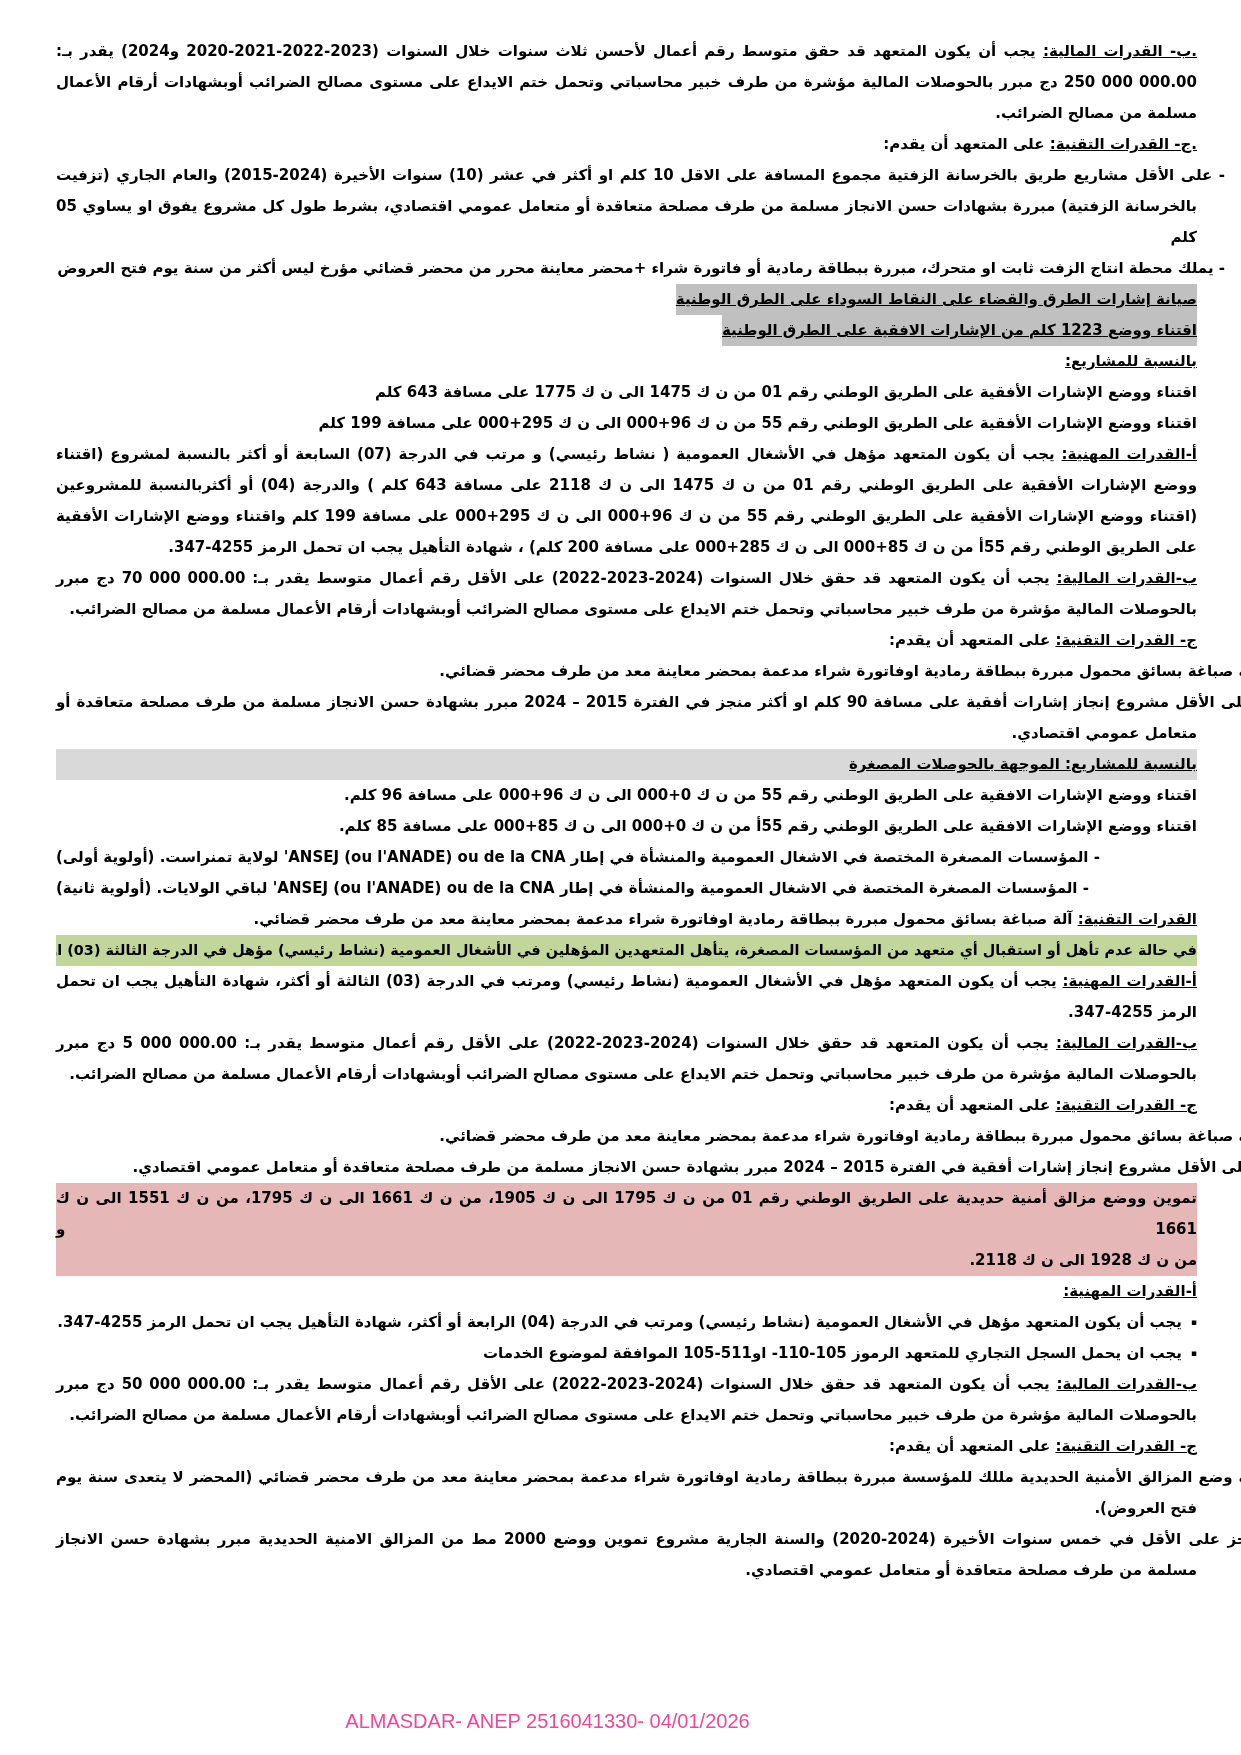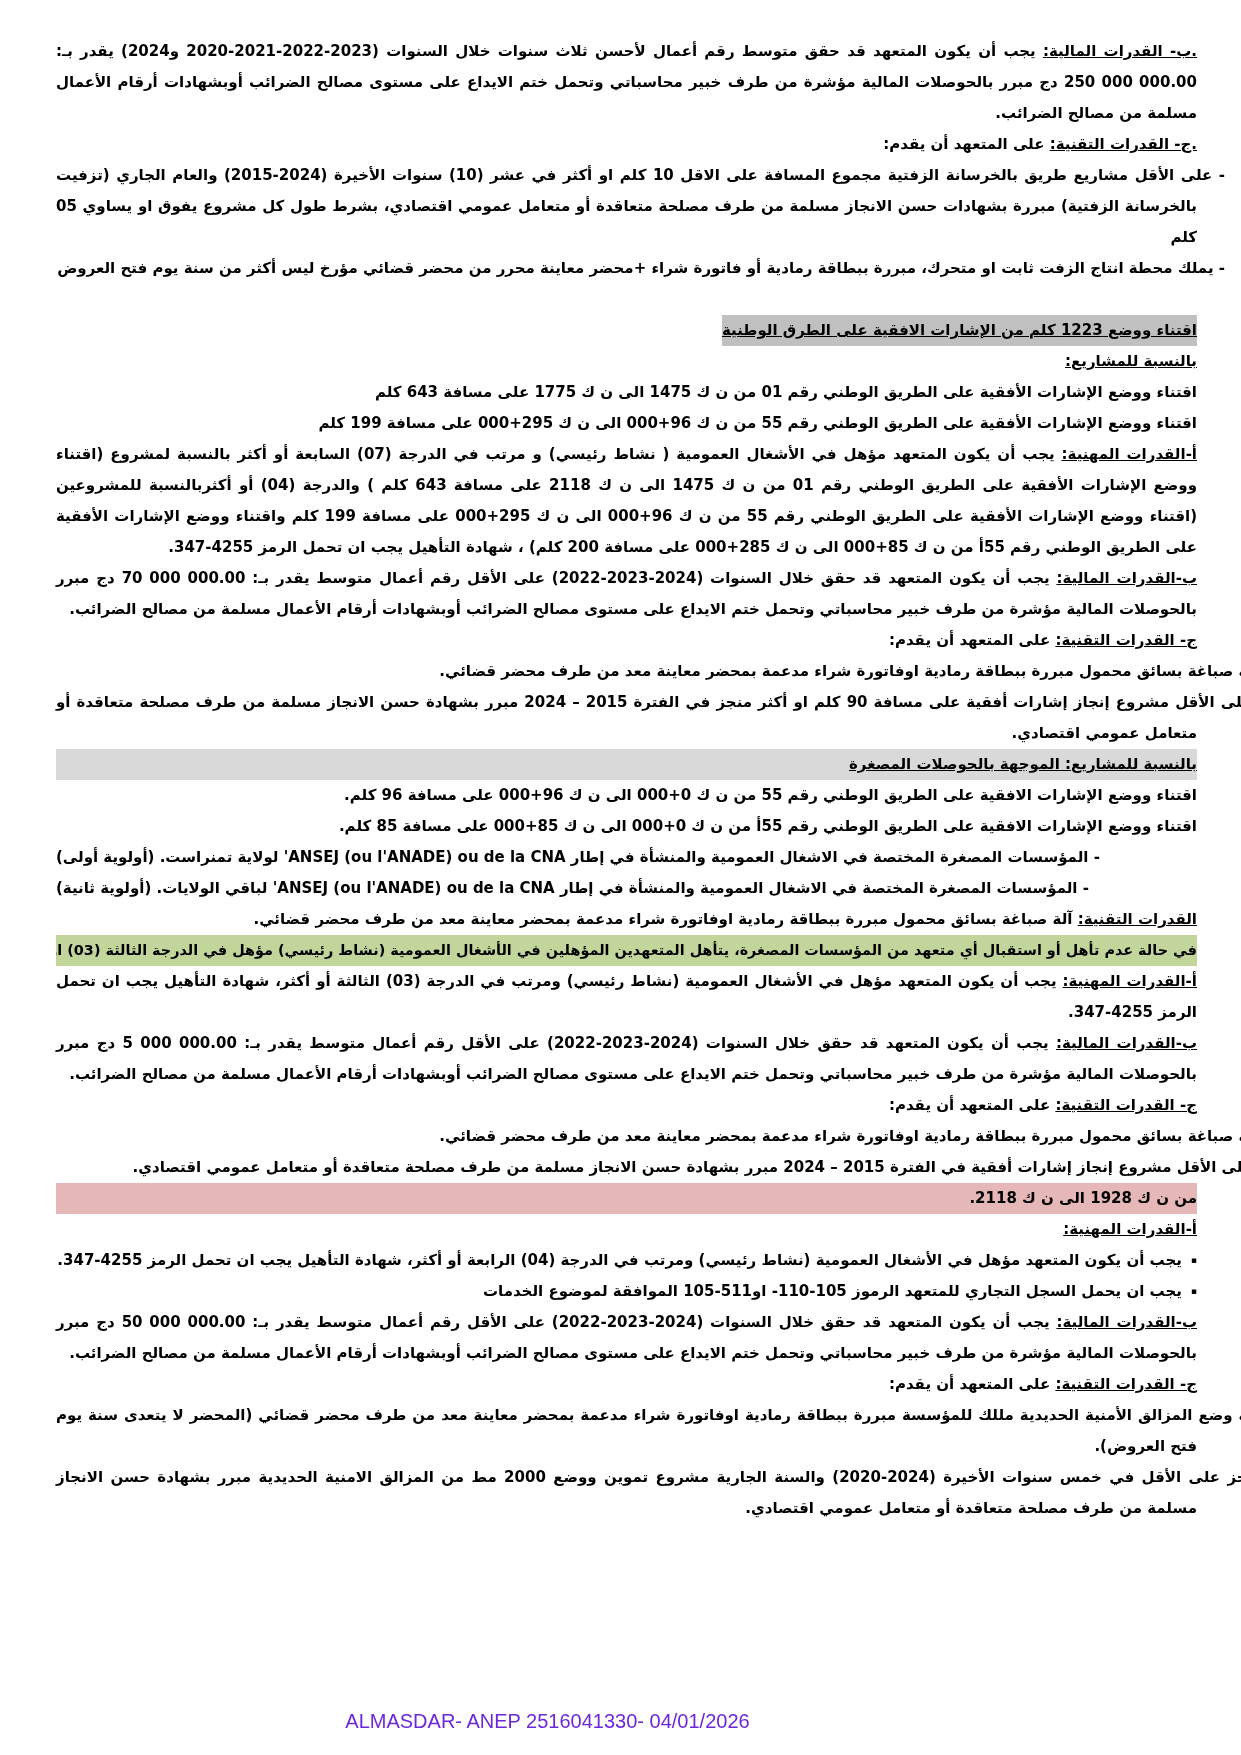--- a/index.html
+++ b/index.html
@@ -21,36 +21,36 @@
   .band-pink .l1{text-align:justify;text-align-last:justify;}
   .band-pink .l2{text-align:right;}
   .dashmicro{margin-right:78px;text-align:left;}
   .microtech{margin-right:42px;text-align:right;}
   .numitem{padding-right:78px;text-indent:-78px;text-align:justify;}
   .brow{display:flex;padding-right:28px;gap:9px;}
   .bullet{flex:none;font-size:9px;line-height:31px;}
   .btext{flex:1;text-align:justify;}
   .footer{position:absolute;top:1710px;left:0;right:0;text-align:center;direction:ltr;}
   .footer span{position:relative;left:-73px;font-family:"Liberation Sans",sans-serif;
-               font-size:20px;font-weight:400;color:#6d28d9;}
+               font-size:20px;font-weight:400;color:#ec4899;}
 </style>
 </head>
 <body>
 
 <div class="page">
 
   <p class="para"><span class="u">.ب- القدرات المالية:</span><span> يجب أن يكون المتعهد قد حقق متوسط رقم أعمال لأحسن ثلاث سنوات خلال السنوات (2023-2022-2021-2020 و2024) يقدر بـ: 250&nbsp;000&nbsp;000.00 دج مبرر بالحوصلات المالية مؤشرة من طرف خبير محاسباتي وتحمل ختم الايداع على مستوى مصالح الضرائب أوبشهادات أرقام الأعمال مسلمة من مصالح الضرائب.</span></p>
 
   <p class="para"><span class="u">.ج- القدرات التقنية:</span><span> على المتعهد أن يقدم:</span></p>
 
   <div class="para hang">- على الأقل مشاريع طريق بالخرسانة الزفتية مجموع المسافة على الاقل 10 كلم او أكثر في عشر (10) سنوات الأخيرة (2024-2015) والعام الجاري (تزفيت بالخرسانة الزفتية) مبررة بشهادات حسن الانجاز مسلمة من طرف مصلحة متعاقدة أو متعامل عمومي اقتصادي، بشرط طول كل مشروع يفوق او يساوي 05 كلم</div>
   <div class="para hang">- يملك محطة انتاج الزفت ثابت او متحرك، مبررة ببطاقة رمادية أو فاتورة شراء +محضر معاينة محرر من محضر قضائي مؤرخ ليس أكثر من سنة يوم فتح العروض</div>
 
   <div class="ghwrap">
-    <br>
+    <div class="gh">صيانة إشارات الطرق والقضاء على النقاط السوداء على الطرق الوطنية</div><br>
     <div class="gh">اقتناء ووضع 1223 كلم من الإشارات الافقية على الطرق الوطنية</div>
   </div>
 
   <div class="heading-line"><span class="u">بالنسبة للمشاريع:</span></div>
 
   <div class="proj">اقتناء ووضع الإشارات الأفقية على الطريق الوطني رقم 01 من ن ك 1475 الى ن ك 1775 على مسافة 643 كلم</div>
   <div class="proj">اقتناء ووضع الإشارات الأفقية على الطريق الوطني رقم 55 من ن ك 96+000 الى ن ك 295+000 على مسافة 199 كلم</div>
 
   <p class="para"><span class="u">أ-القدرات المهنية:</span><span> يجب أن يكون المتعهد مؤهل في الأشغال العمومية ( نشاط رئيسي) و مرتب في الدرجة (07) السابعة أو أكثر بالنسبة لمشروع (اقتناء ووضع الإشارات الأفقية على الطريق الوطني رقم 01 من ن ك 1475 الى ن ك 2118 على مسافة 643 كلم ) والدرجة (04) أو أكثربالنسبة للمشروعين (اقتناء ووضع الإشارات الأفقية على الطريق الوطني رقم 55 من ن ك 96+000 الى ن ك 295+000 على مسافة 199 كلم واقتناء ووضع الإشارات الأفقية على الطريق الوطني رقم 55أ من ن ك 85+000 الى ن ك 285+000 على مسافة 200 كلم) ، شهادة التأهيل يجب ان تحمل الرمز 4255-347.</span></p>
 
@@ -76,20 +76,21 @@
   <p class="para"><span class="u">أ-القدرات المهنية:</span><span> يجب أن يكون المتعهد مؤهل في الأشغال العمومية (نشاط رئيسي) ومرتب في الدرجة (03) الثالثة أو أكثر، شهادة التأهيل يجب ان تحمل الرمز 4255-347.</span></p>
 
   <p class="para"><span class="u">ب-القدرات المالية:</span><span> يجب أن يكون المتعهد قد حقق خلال السنوات (2024-2023-2022) على الأقل رقم أعمال متوسط يقدر بـ: 5&nbsp;000&nbsp;000.00 دج مبرر بالحوصلات المالية مؤشرة من طرف خبير محاسباتي وتحمل ختم الايداع على مستوى مصالح الضرائب أوبشهادات أرقام الأعمال مسلمة من مصالح الضرائب.</span></p>
 
   <p class="para"><span class="u">ج- القدرات التقنية:</span><span> على المتعهد أن يقدم:</span></p>
 
   <div class="numitem">1-آلة صباغة بسائق محمول مبررة ببطاقة رمادية اوفاتورة شراء مدعمة بمحضر معاينة معد من طرف محضر قضائي.</div>
   <div class="numitem">2- على الأقل مشروع إنجاز إشارات أفقية في الفترة 2015 – 2024 مبرر بشهادة حسن الانجاز مسلمة من طرف مصلحة متعاقدة أو متعامل عمومي اقتصادي.</div>
 
   <div class="band-pink">
+    <div class="l1">تموين ووضع مزالق أمنية حديدية على الطريق الوطني رقم 01 من ن ك 1795 الى ن ك 1905، من ن ك 1661 الى ن ك 1795، من ن ك 1551 الى ن ك 1661 و</div>
     <div class="l2">من ن ك 1928 الى ن ك 2118.</div>
   </div>
 
   <div class="heading-line"><span class="u">أ-القدرات المهنية:</span></div>
 
   <div class="brow">
     <span class="bullet">▪</span>
     <span class="btext">يجب أن يكون المتعهد مؤهل في الأشغال العمومية (نشاط رئيسي) ومرتب في الدرجة (04) الرابعة أو أكثر، شهادة التأهيل يجب ان تحمل الرمز 4255-347.</span>
   </div>
   <div class="brow">

